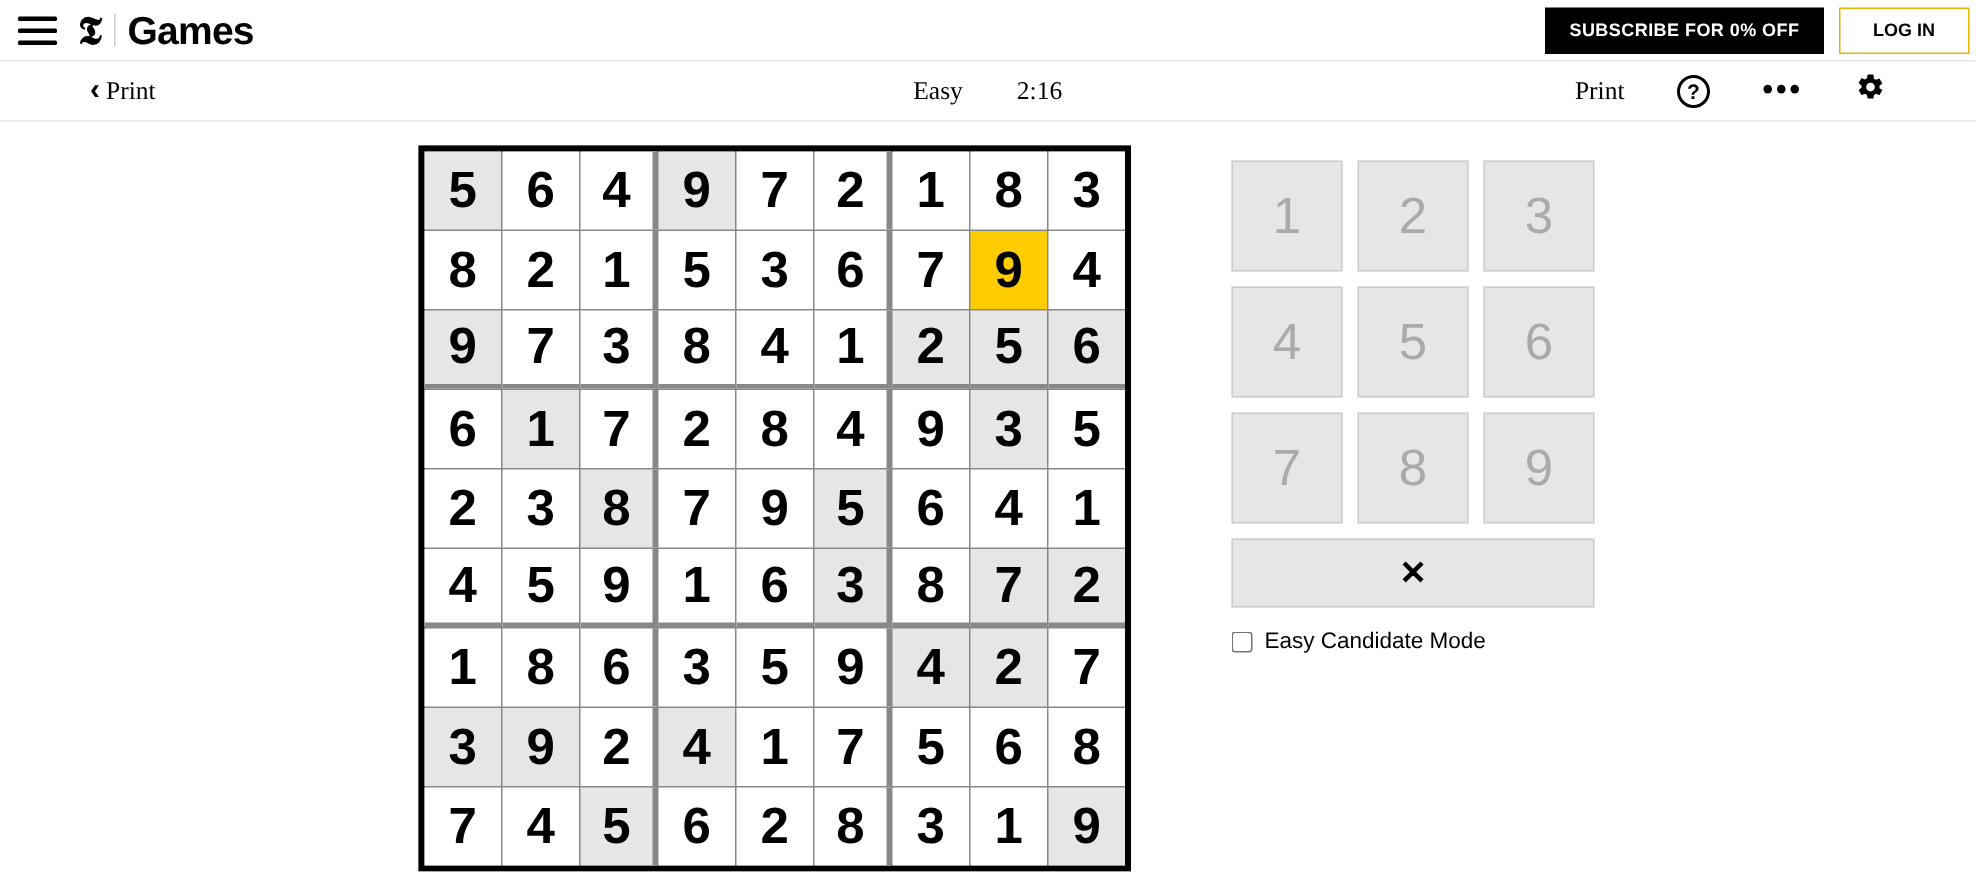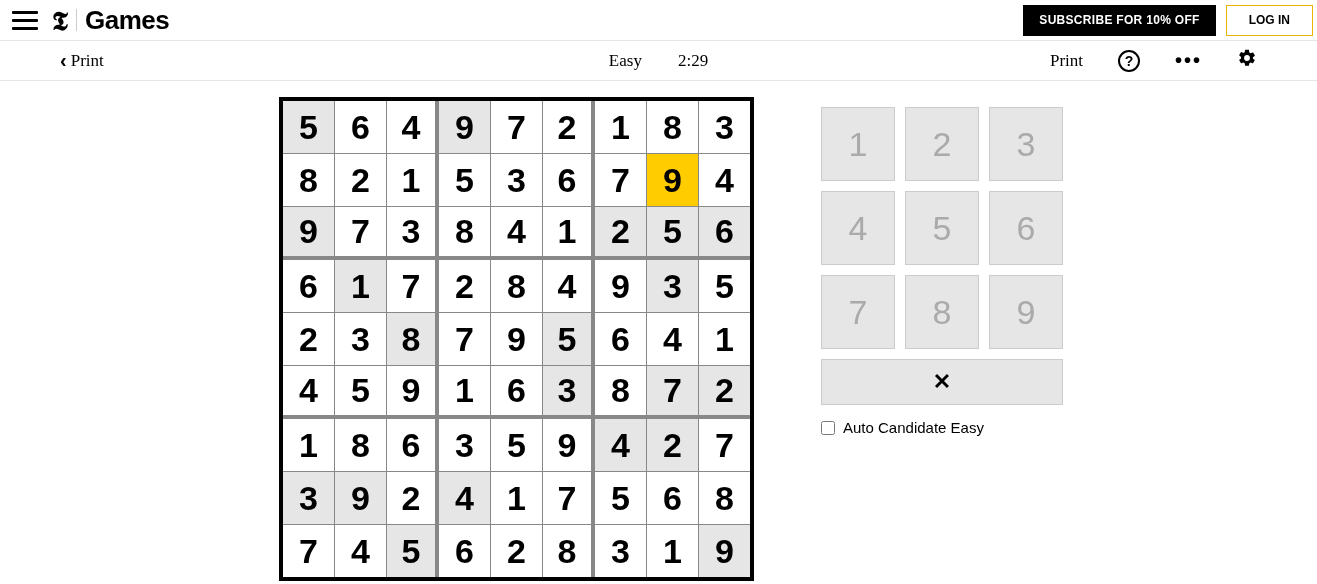--- a/index.html
+++ b/index.html
@@ -62,32 +62,32 @@
     <span></span>
       <span></span>
       <span></span>
   </div>
   <div class="brand">
     <span class="brand-t">𝕿</span>
     <span class="brand-sep"></span>
     <span class="brand-games">Games</span>
   </div>
   <div class="top-spacer"></div>
-  <div class="subscribe-btn">SUBSCRIBE FOR 10% OFF</div>
+  <div class="subscribe-btn">SUBSCRIBE FOR 0% OFF</div>
   <div class="login-btn">LOG IN</div>
 </div>
 
 <div class="tool-bar">
   <div class="back-btn">
     <span class="chevron-left">‹</span>
     <span>Print</span>
   </div>
   <div class="tool-center">
     <span class="difficulty">Easy</span>
-    <span class="timer">2:29</span>
+    <span class="timer">2:16</span>
   </div>
   <div class="tool-right">
     <span class="print-btn">Print</span>
     <span class="help-icon">?</span>
     <span class="more-icon">•••</span>
     <span class="gear-icon">
       <svg width="20" height="20" viewBox="0 0 24 24" fill="#000">
           <path d="M19.14,12.94a7.07,7.07,0,0,0,.05-.94,7.07,7.07,0,0,0-.05-.94l2.03-1.58a.5.5,0,0,0,.12-.64l-1.92-3.32a.5.5,0,0,0-.61-.22l-2.39.96a7.22,7.22,0,0,0-1.62-.94l-.36-2.54A.5.5,0,0,0,13.9,2h-3.8a.5.5,0,0,0-.49.42L9.25,4.96a7.22,7.22,0,0,0-1.62.94l-2.39-.96a.5.5,0,0,0-.61.22L2.71,8.48a.5.5,0,0,0,.12.64l2.03,1.58a7.07,7.07,0,0,0-.05.94,7.07,7.07,0,0,0,.05.94L2.83,14.16a.5.5,0,0,0-.12.64l1.92,3.32a.5.5,0,0,0,.61.22l2.39-.96a7.22,7.22,0,0,0,1.62.94l.36,2.54a.5.5,0,0,0,.49.42h3.8a.5.5,0,0,0,.49-.42l.36-2.54a7.22,7.22,0,0,0,1.62-.94l2.39.96a.5.5,0,0,0,.61-.22l1.92-3.32a.5.5,0,0,0-.12-.64ZM12,15.5A3.5,3.5,0,1,1,15.5,12,3.5,3.5,0,0,1,12,15.5Z"></path>
         </svg>
     </span>
@@ -188,16 +188,16 @@
         <div class="key">6</div>
         <div class="key">7</div>
         <div class="key">8</div>
         <div class="key">9</div>
       </div>
     <div class="clear-btn">
       <span>✕</span>
     </div>
     <div class="auto-row">
       <input type="checkbox" style="">
-      <span>Auto Candidate Easy</span>
+      <span>Easy Candidate Mode</span>
     </div>
   </div>
 </div>
 
 </body></html>

